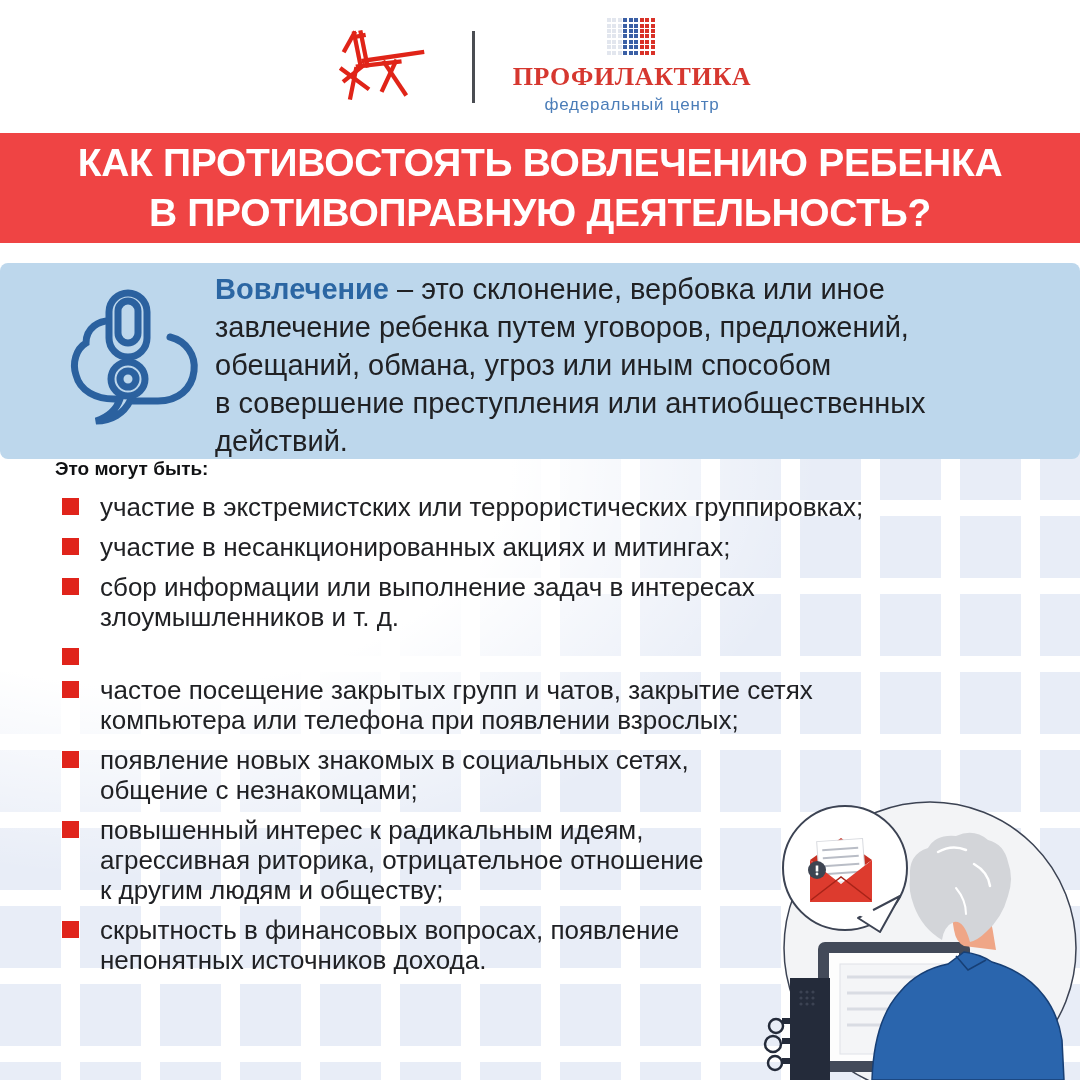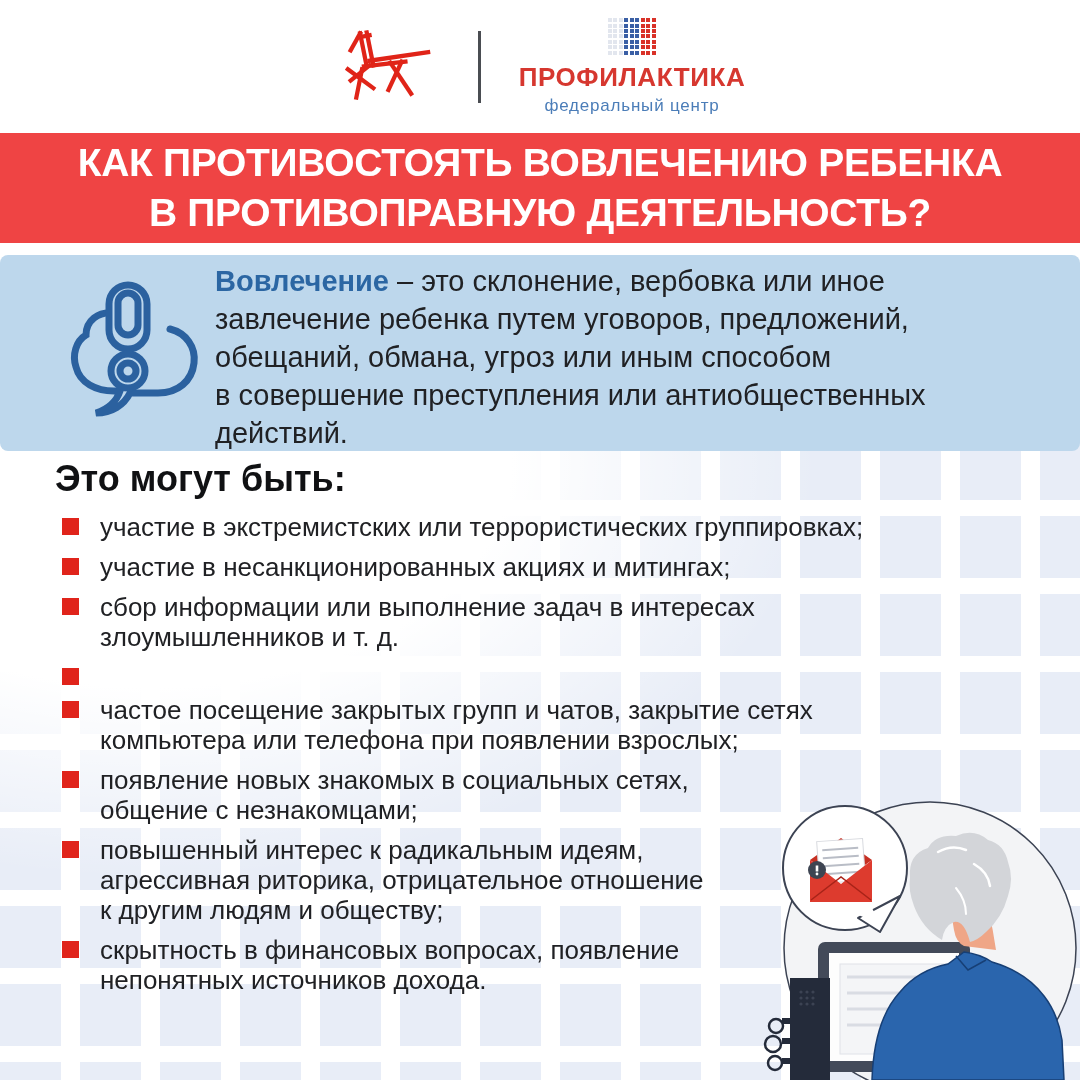--- a/index.html
+++ b/index.html
@@ -28,49 +28,49 @@
   }
   .divider { width:3px; height:72px; background:#4a4d52; }
   .logo { display:flex; flex-direction:column; align-items:center; }
   .logo-grid {
     width:49px; height:37px; margin-bottom:7px;
     background-image:
       repeating-linear-gradient(to right, transparent 0 4px, #fff 4px 5.5px),
       repeating-linear-gradient(to bottom, transparent 0 4px, #fff 4px 5.5px),
       linear-gradient(to right, #e2e6ee 0 33.3%, #3a5fa5 33.3% 66.6%, #d93128 66.6% 100%);
   }
-  .logo-name { font-size:26px; font-weight:bold; color:#d6372f; letter-spacing:0.6px; }
+  .logo-name { font-size:26px; font-weight:bold; color:#d6372f; letter-spacing:0.6px;font-family:Liberation Serif, serif; }
   .logo-sub  { font-size:17px; color:#4b7db8; letter-spacing:0.8px; margin-top:3px; }
 
   
   .banner {
     position:absolute; top:133px; left:0; width:1080px; height:110px;
     background:#ef4444; color:#ffffff; z-index:3;
     display:flex; align-items:center; justify-content:center; text-align:center;
   }
   .banner h1 {
     margin:0; font-size:39px; line-height:50px; font-weight:bold;
     letter-spacing:-0.3px; white-space:pre-line;
   }
 
   
   .infobox {
-    position:absolute; top:255px; left:0; width:1080px; height:196px;
+    position:absolute; top:263px; left:0; width:1080px; height:196px;
     background:#bdd7ec; border-radius:8px; z-index:3;
   }
   .infobox .alert-icon { position:absolute; left:68px; top:24px; }
   .infobox p {
     position:absolute; left:215px; top:7px; margin:0; width:840px;
     font-size:29px; line-height:38px; color:#202124; white-space:pre-line;
   }
   .term { color:#2b66a3; font-weight:bold; }
 
   
   .content { position:absolute; left:55px; top:450px; width:1000px; z-index:2; }
-  .section-heading { font-size:36px; font-weight:bold; color:#101113; margin:8px 0 12px 0; }
+  .section-heading { font-size:19px; font-weight:bold; color:#101113; margin:8px 0 12px 0; }
   .section-heading.second { margin-top:6px; }
   .item { display:flex; margin-bottom:10px; }
   .sq { width:17px; height:17px; background:#e0241b; margin:6px 21px 0 7px; flex:none; }
   .item-text { font-size:26px; line-height:30px; color:#202124; white-space:pre-line; }
 
   
   .illustration { position:absolute; left:760px; top:780px; z-index:2; }
 </style>
 </head>
 <body>

